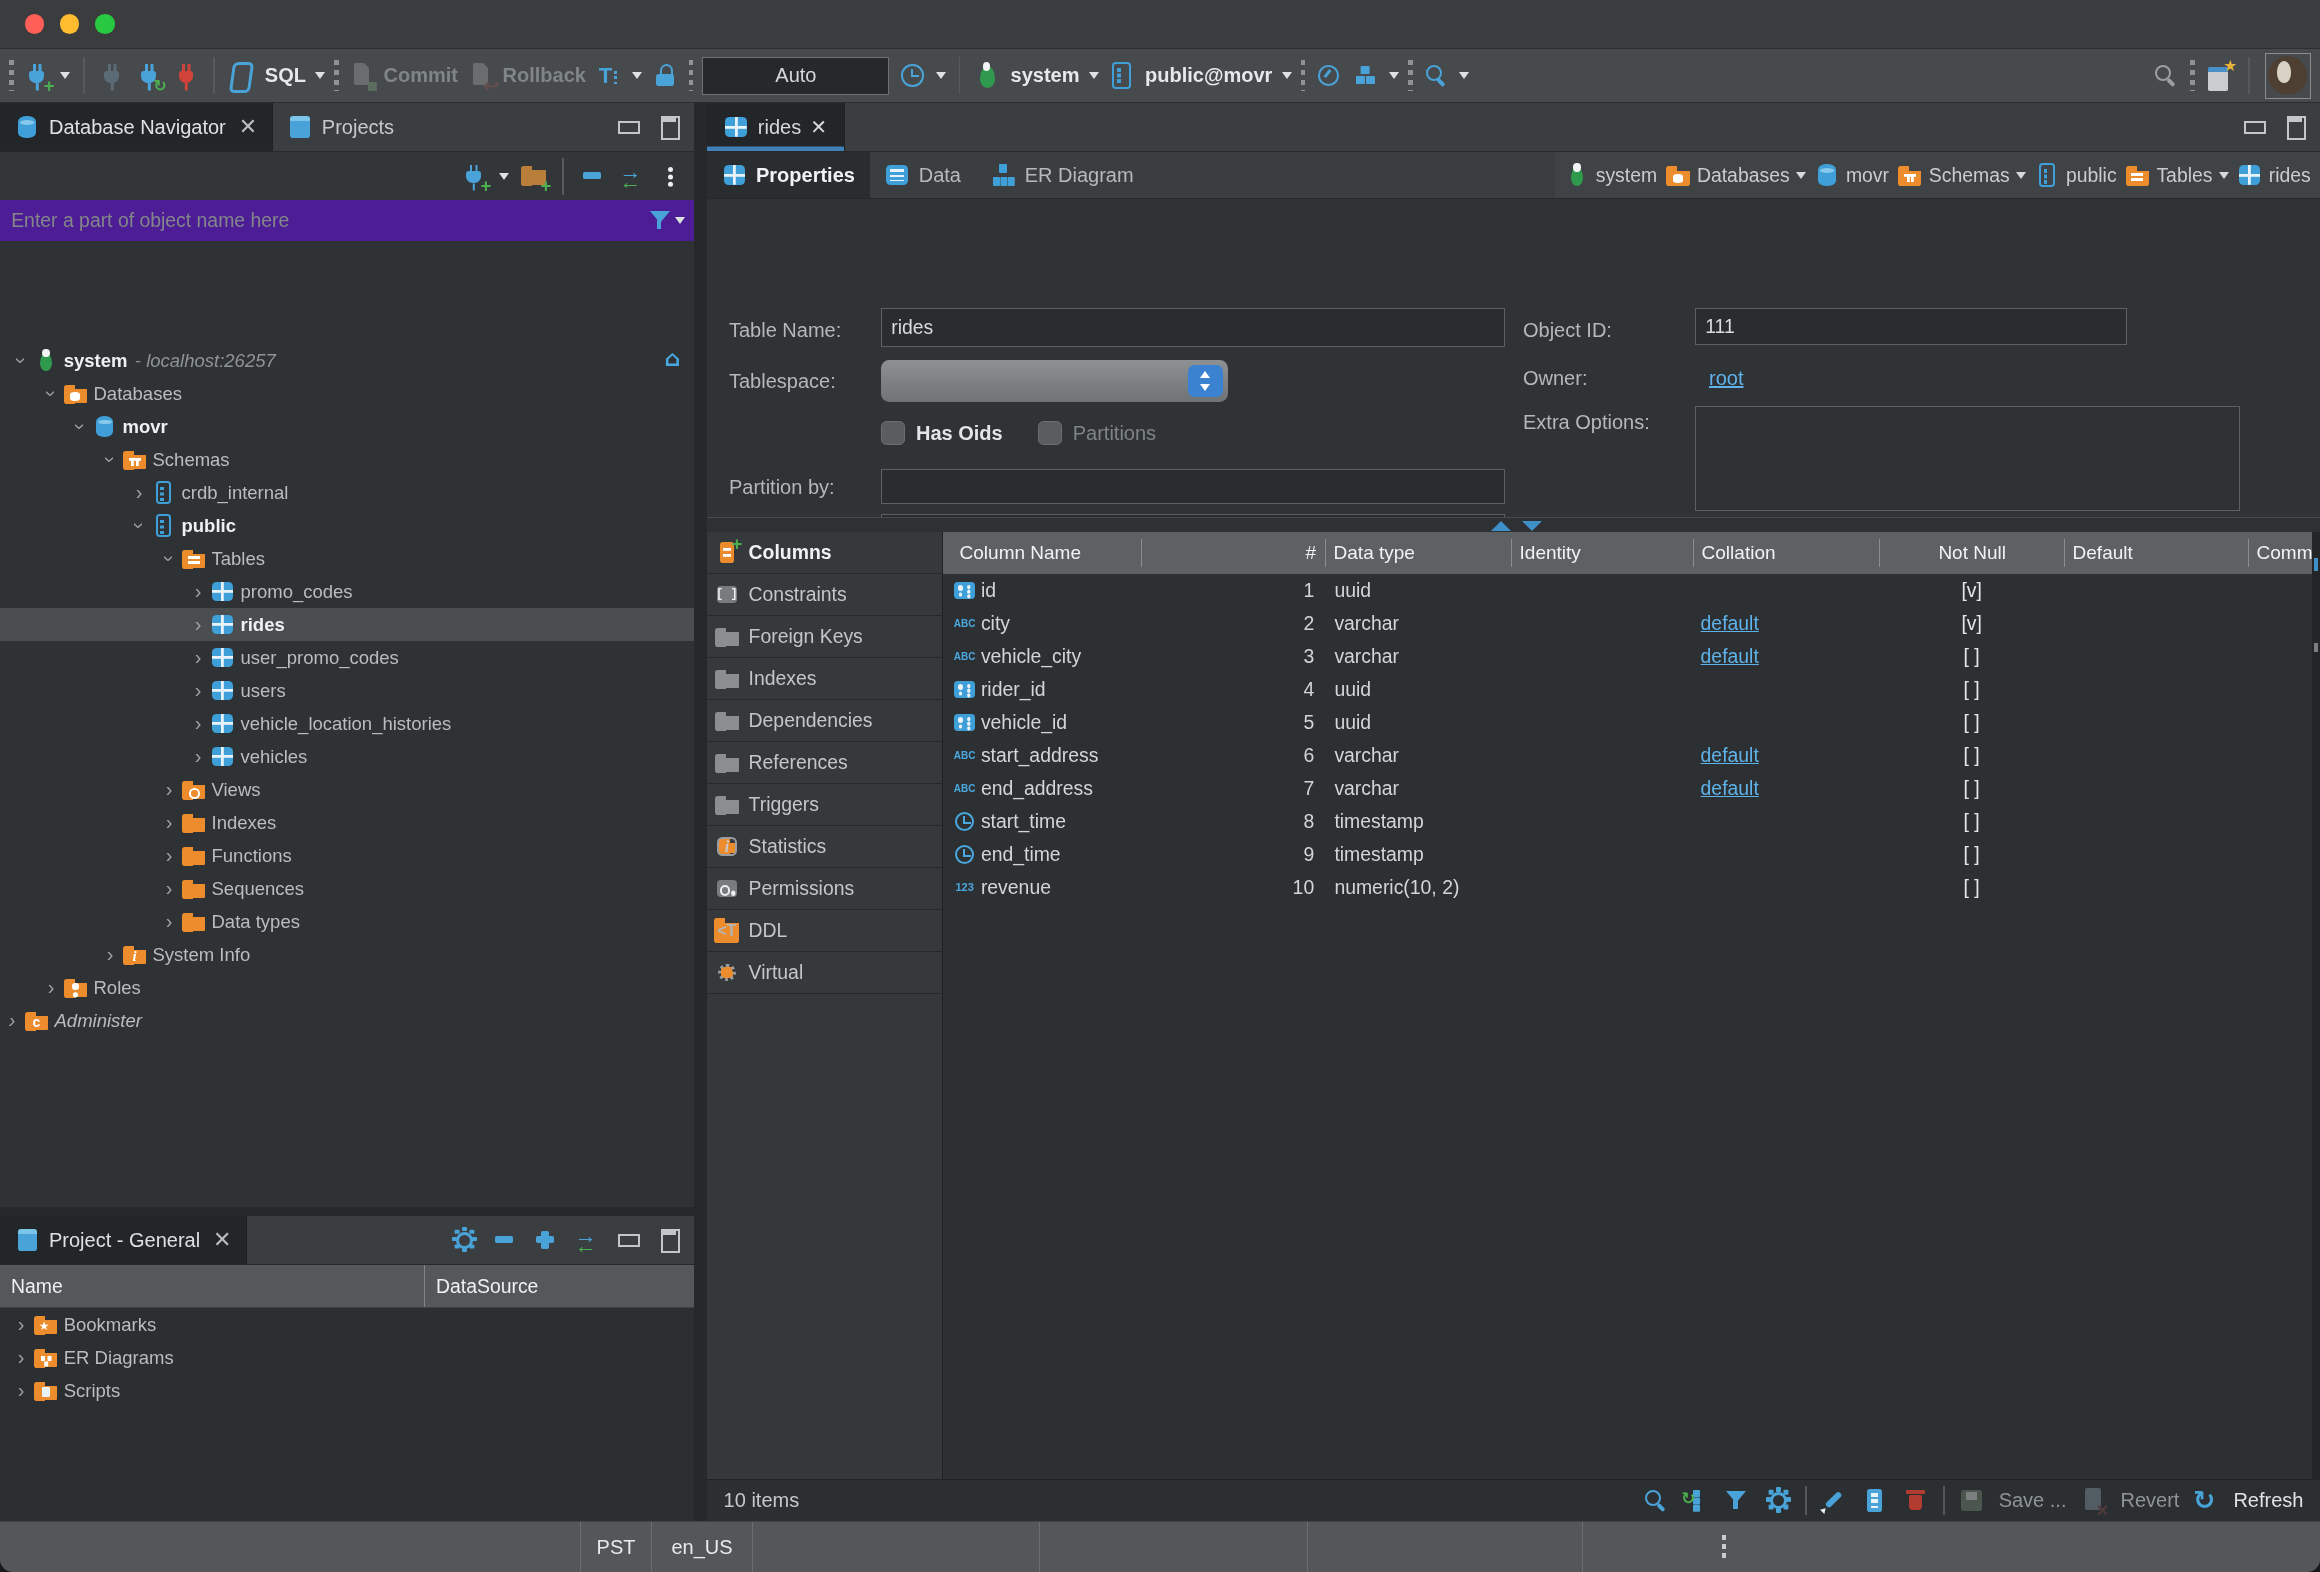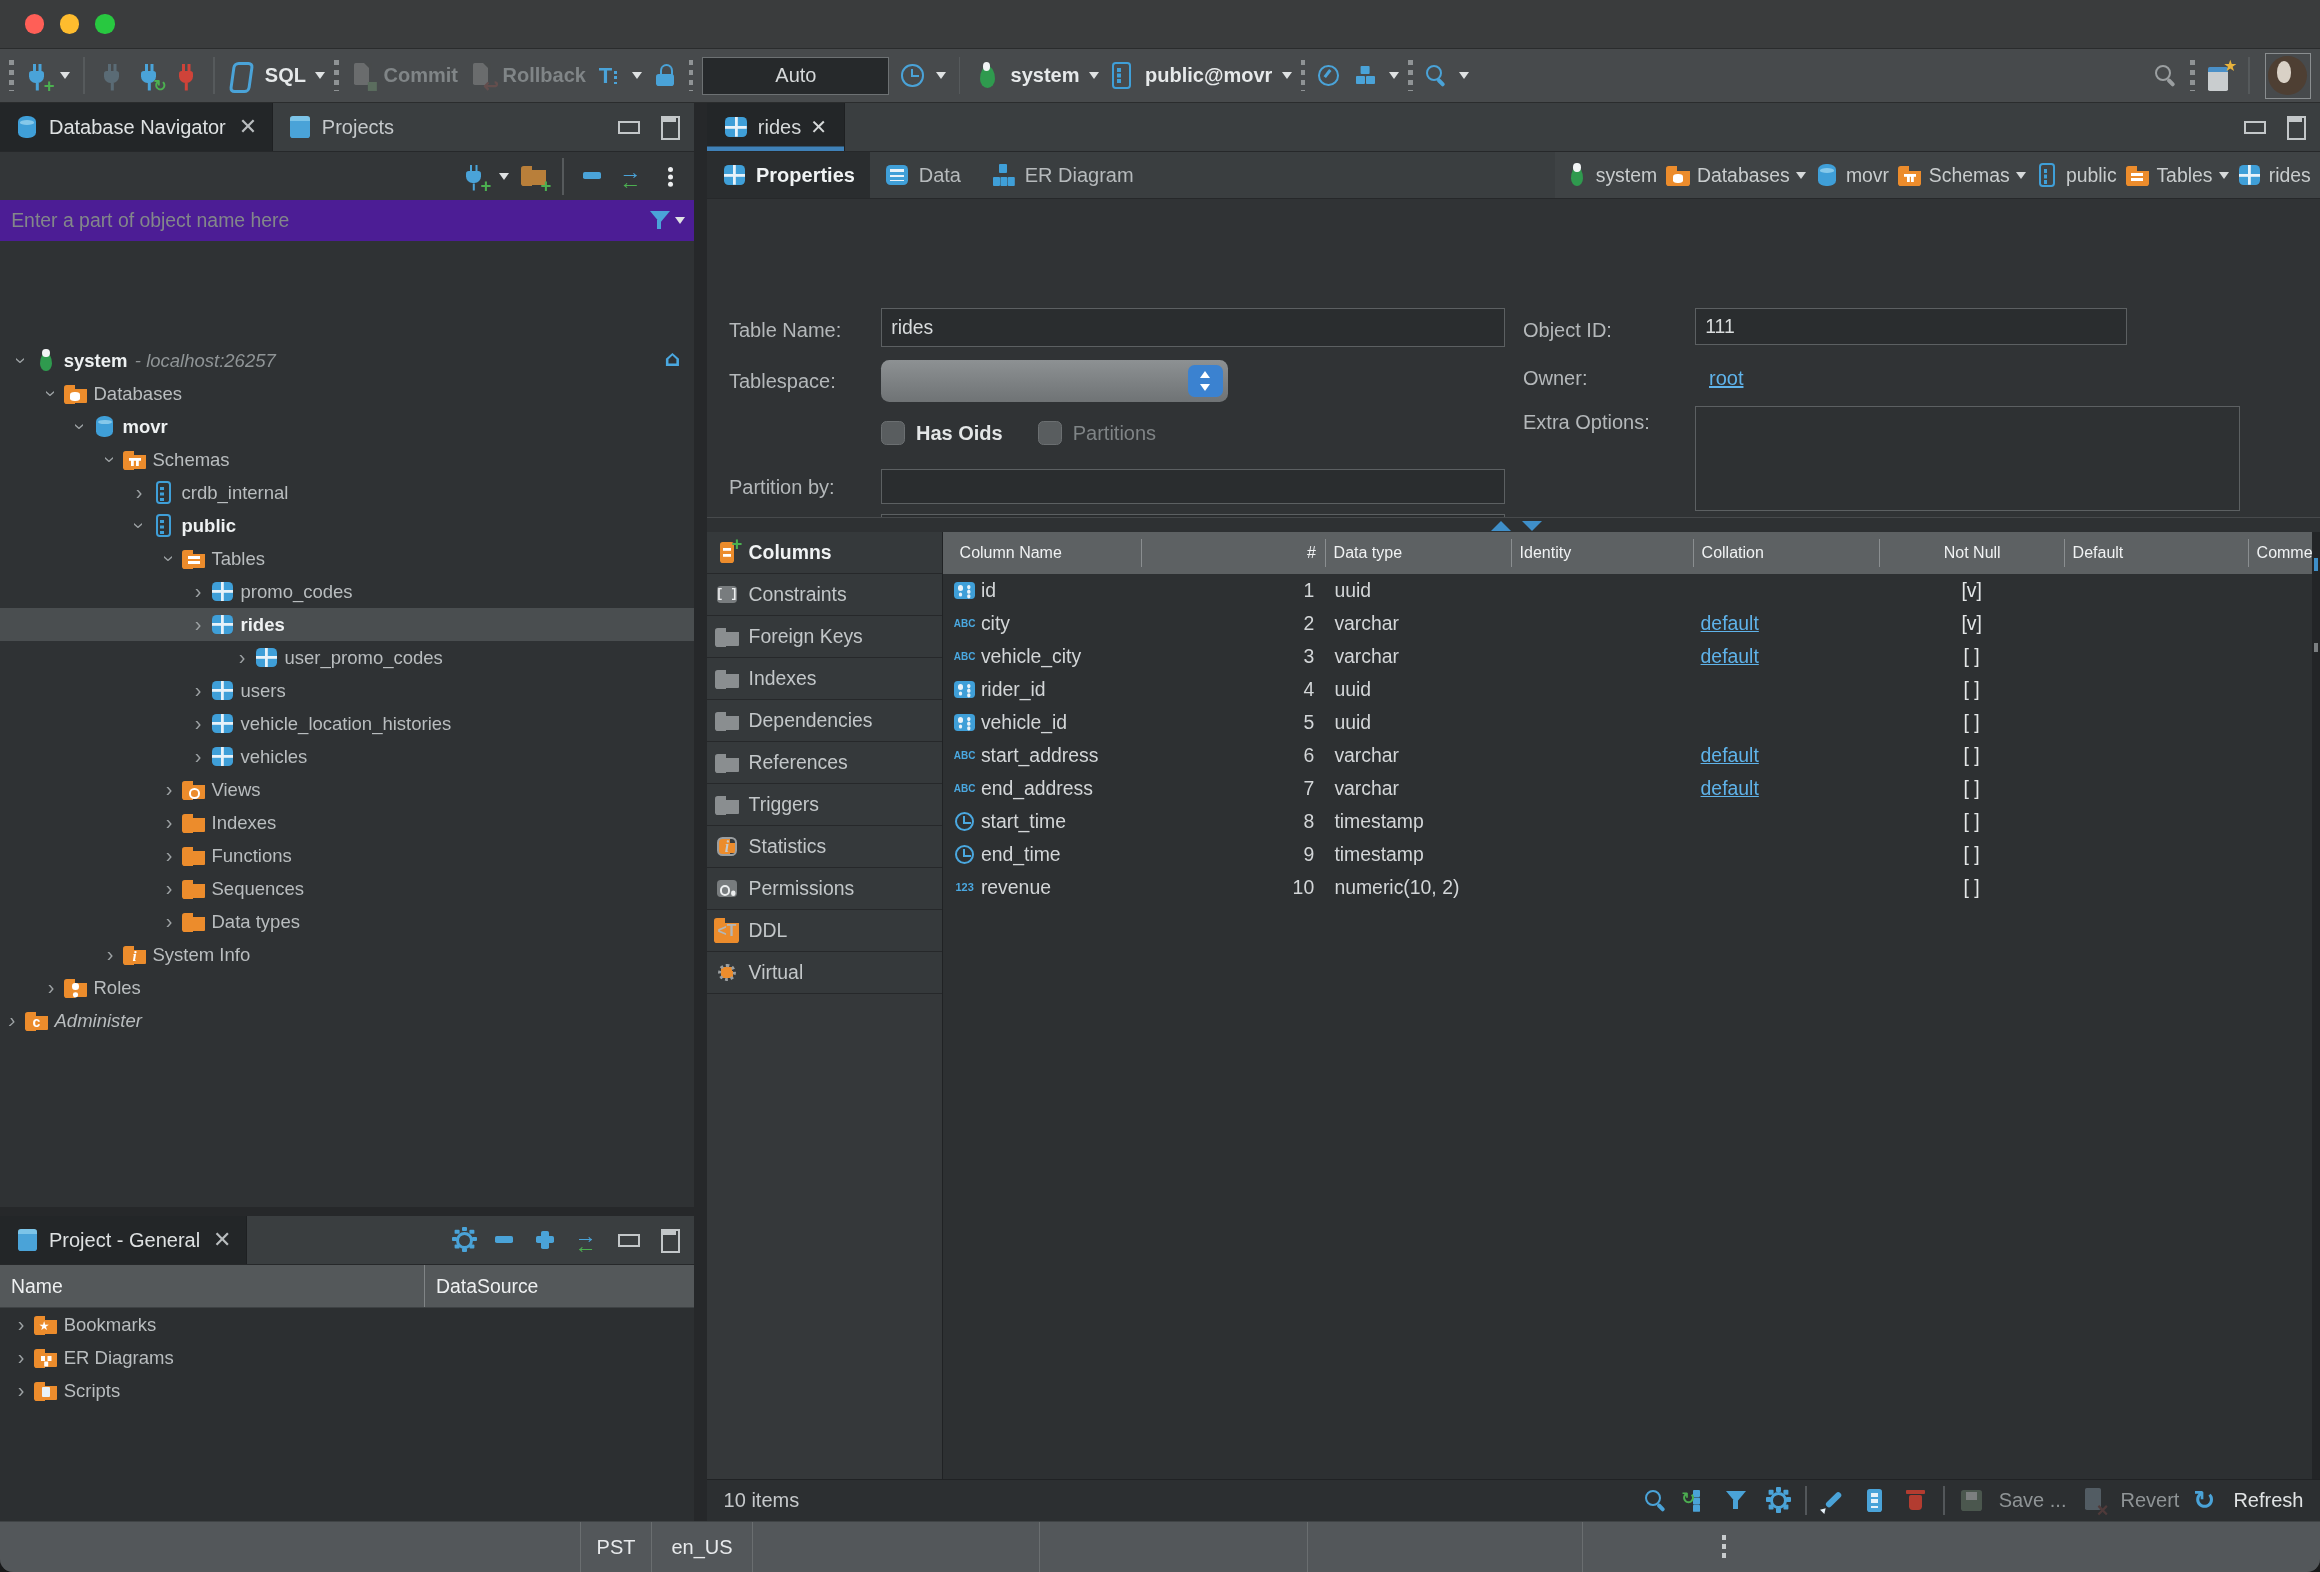--- a/index.html
+++ b/index.html
@@ -195,21 +195,21 @@
   .arr-dn{width:0;height:0;border-left:10px solid transparent;border-right:10px solid transparent;border-top:10px solid #3f8fc9;}
 
   .mainrow{position:absolute;left:0;top:429px;width:1613px;height:947px;display:flex;}
   .sections{width:236px;background:#35383a;border-right:1.8px solid #202224;}
   .section{height:42px;display:flex;align-items:center;gap:9.2px;padding:0 7.4px;background:#35393b;border-bottom:1.8px solid #26282a;font-size:19.4px;color:#c3c7c9;}
   .section.active{color:#f0f3f4;font-weight:bold;}
 
   .grid{flex:1;position:relative;background:#2d3032;overflow:hidden;}
   .grid-head{display:grid;grid-template-columns:9.2px 189px 184px 186px 182px 186px 185px 184px 1fr;height:42px;background:#5d6163;align-items:center;}
   .grid-head span{height:100%;}
-  .grid-head div{font-size:16px;color:#f0f2f3;padding-left:7.4px;border-left:0.9px solid #8a8e90;height:65%;display:flex;align-items:center;overflow:hidden;white-space:nowrap;}
+  .grid-head div{font-size:19px;color:#f0f2f3;padding-left:7.4px;border-left:0.9px solid #8a8e90;height:65%;display:flex;align-items:center;overflow:hidden;white-space:nowrap;}
   .grid-head div:nth-of-type(1){border-left:none;}
   .grid-head div:nth-of-type(2){justify-content:flex-end;padding-right:9.2px;}
   .grid-head div:nth-of-type(6){justify-content:center;padding-left:0;}
   .grid-row{display:grid;grid-template-columns:9.2px 189px 184px 186px 182px 186px 185px 184px 1fr;height:33px;align-items:center;font-size:19.4px;color:#d3d6d8;}
   .grid-row .namecell{display:flex;align-items:center;gap:3.7px;overflow:hidden;white-space:nowrap;}
   .grid-row .num{text-align:right;padding-right:11px;}
   .grid-row .typ{padding-left:9.2px;}
   .grid-row .nn{text-align:center;color:#e4e7e8;}
   .grid-row .coll{padding-left:7.4px;}
   .cell-link:empty{display:none;}
@@ -401,21 +401,21 @@
           <span class="ic table-icon"></span>
           <span class="lbl">promo_codes</span>
 
         </div>
         <div class="tree-row bold selected" style="padding-left: 186px;">
           <span class="chev chev-col"></span>
           <span class="ic table-icon"></span>
           <span class="lbl">rides</span>
 
         </div>
-        <div class="tree-row" style="padding-left: 186px; margin-left: 44px;">
+        <div class="tree-row" style="padding-left: 186px;">
           <span class="chev chev-col"></span>
           <span class="ic table-icon"></span>
           <span class="lbl">user_promo_codes</span>
 
         </div>
         <div class="tree-row" style="padding-left: 186px;">
           <span class="chev chev-col"></span>
           <span class="ic table-icon"></span>
           <span class="lbl">users</span>
 

